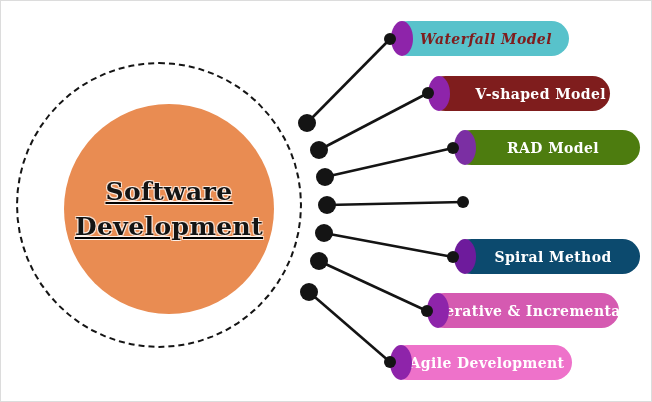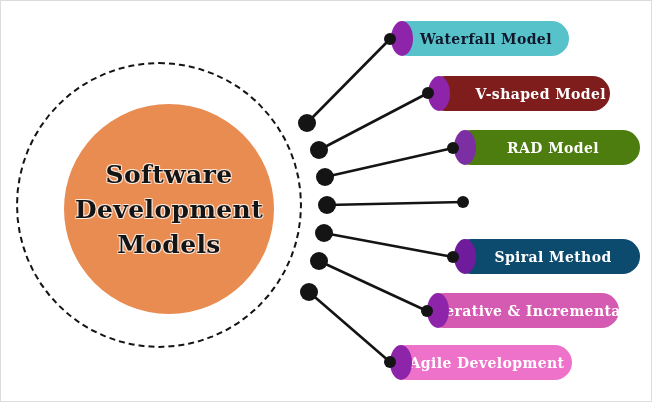--- a/index.html
+++ b/index.html
@@ -37,20 +37,21 @@
     position: absolute;
     left: 63px; top: 103px;
     width: 210px; height: 210px;
     border-radius: 50%;
     background: #e98c52;
     display: flex;
     flex-direction: column;
     align-items: center;
     justify-content: center;
     z-index: 2;
+    text-decoration: underline;
   }
   .title-line {
     font-size: 25px;
     font-weight: 700;
     color: #141414;
     line-height: 35px;
     text-align: center;
     letter-spacing: 0.4px;
     text-shadow: -1px -1px 0 rgba(255,255,255,0.65),
                   1px -1px 0 rgba(255,255,255,0.65),
@@ -93,21 +94,20 @@
 </head>
 <body>
 
 <div class="canvas">
 
   <div class="dashed-circle"></div>
 
   <div class="main-circle" style="background: rgb(233, 140, 82);">
     <div class="title-line">Software</div>
     <div class="title-line">Development</div>
-    <div class="title-line">Models</div>
   </div>
 
   <svg class="connector-layer" viewBox="0 0 652 402">
     <line class="connector" x1="306" y1="122" x2="389" y2="38"></line>
     <line class="connector" x1="318" y1="149" x2="427" y2="92"></line>
     <line class="connector" x1="324" y1="176" x2="452" y2="147"></line>
     <line class="connector" x1="326" y1="204" x2="462" y2="201"></line>
     <line class="connector" x1="323" y1="232" x2="452" y2="256"></line>
     <line class="connector" x1="318" y1="260" x2="426" y2="310"></line>
     <line class="connector" x1="308" y1="291" x2="389" y2="361"></line>
@@ -122,21 +122,21 @@
 
     <circle class="pill-dot" cx="389" cy="38" r="6"></circle>
     <circle class="pill-dot" cx="427" cy="92" r="6"></circle>
     <circle class="pill-dot" cx="452" cy="147" r="6"></circle>
     <circle class="pill-dot" cx="462" cy="201" r="6"></circle>
     <circle class="pill-dot" cx="452" cy="256" r="6"></circle>
     <circle class="pill-dot" cx="426" cy="310" r="6"></circle>
     <circle class="pill-dot" cx="389" cy="361" r="6"></circle>
   </svg>
 
-  <div class="pill pill-1" style="background: rgb(88, 194, 203); color: #0f172a;">
+  <div class="pill pill-1" style="background: rgb(88, 194, 203); color: #7f1d1d; font-style: italic;">
     <span class="cap" style="background: rgb(142, 36, 170);"></span>
     <span class="pill-label">Waterfall Model</span>
   </div>
   <div class="pill pill-2" style="background: #7f1d1d; color: rgb(255, 255, 255); justify-content: flex-end;">
     <span class="cap" style="background: rgb(142, 36, 170);"></span>
     <span class="pill-label">V-shaped Model</span>
   </div>
   <div class="pill pill-3" style="background: #4d7c0f; color: rgb(255, 255, 255);">
     <span class="cap" style="background: rgb(123, 47, 163);"></span>
     <span class="pill-label">RAD Model</span>

